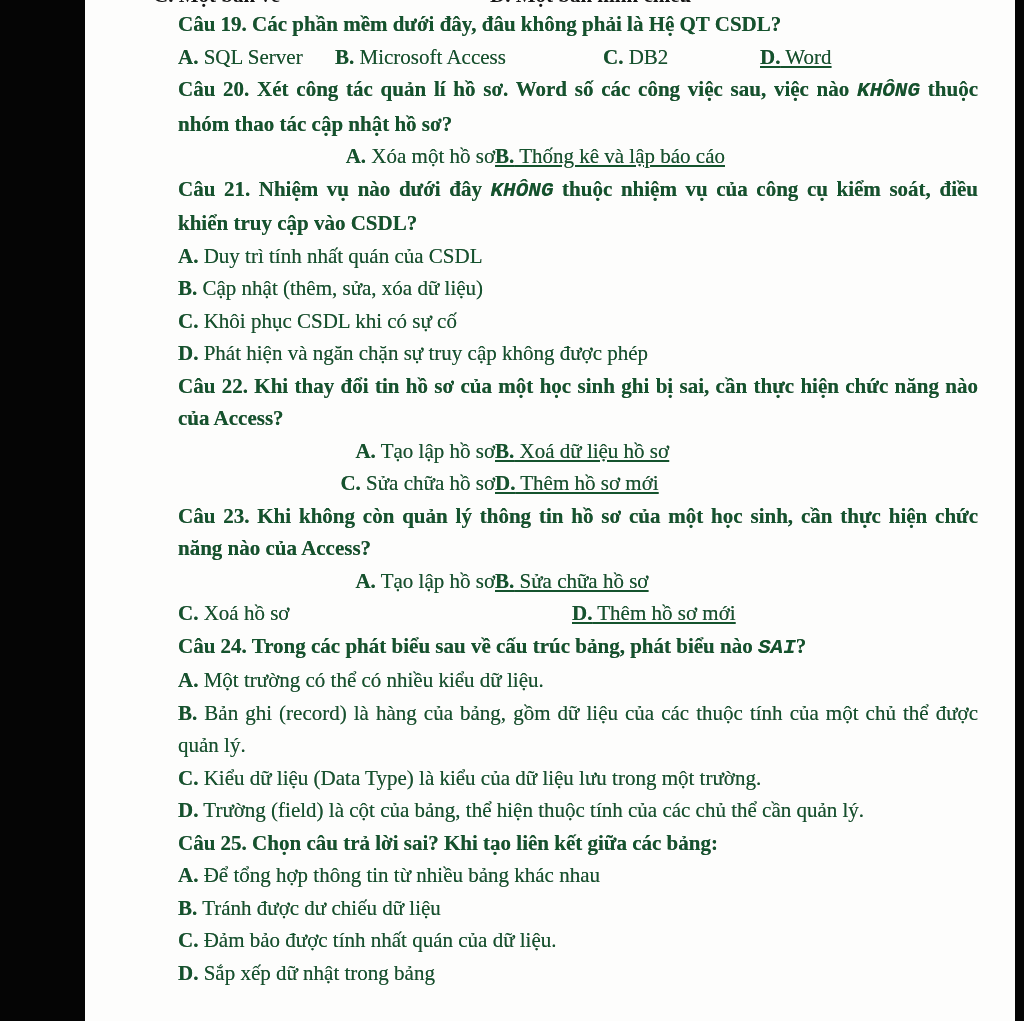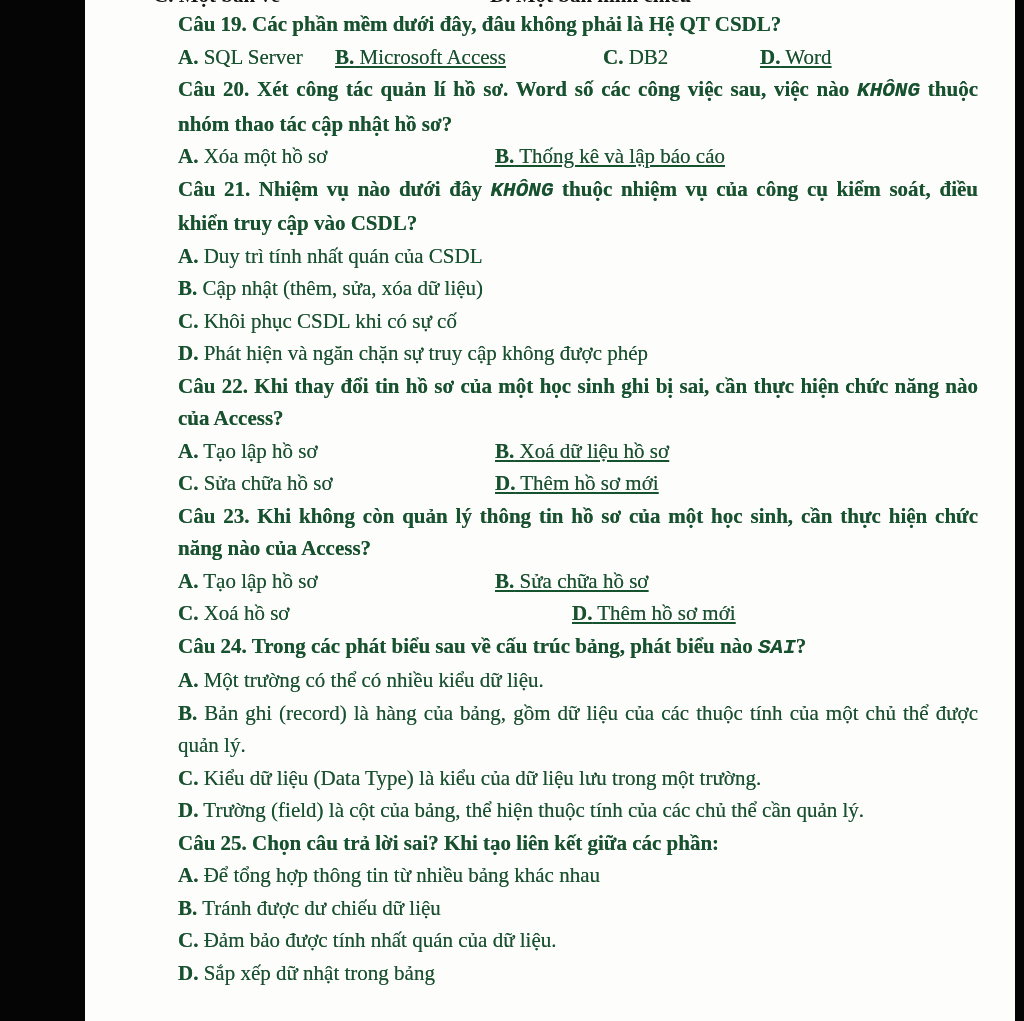--- a/index.html
+++ b/index.html
@@ -31,24 +31,24 @@
     font-weight:bold; font-size:21px; line-height:22px;
     color:#141414; white-space:nowrap;
   }
   .frag-left  { left:68px; }
   .frag-right { left:405px; }
   .q-title { font-weight:bold; text-align:justify; }
   .qi { font-style:italic;font-family:Liberation Mono, monospace; }
   .opt { text-align:justify; }
   .L { font-weight:bold; }
   .row { display:flex; }
-  .c317 { flex:0 0 317px; }
+  .c317 { flex:0 0 317px;text-align:right; }
   .c394 { flex:0 0 394px; }
   .c157 { flex:0 0 157px; }
-  .c268 { flex:0 0 268px;text-decoration:underline; }
+  .c268 { flex:0 0 268px; }
   .cfill { flex:1 1 auto;text-decoration:underline; }
 </style>
 </head>
 <body>
 
 <div class="side-bar bar-left"></div>
 <div class="side-bar bar-right"></div>
 
 <div class="page">
 
@@ -109,21 +109,21 @@
 
     <div class="q">
       <div class="q-title"><span>Câu 24.</span><span> Trong các phát biểu sau về cấu trúc bảng, phát biểu nào </span><span class="qi">SAI</span><span>?</span></div>
       <div class="opt"><b class="L">A.</b><span> Một trường có thể có nhiều kiểu dữ liệu.</span></div>
       <div class="opt"><b class="L">B.</b><span> Bản ghi (record) là hàng của bảng, gồm dữ liệu của các thuộc tính của một chủ thể được quản lý.</span></div>
       <div class="opt"><b class="L">C.</b><span> Kiểu dữ liệu (Data Type) là kiểu của dữ liệu lưu trong một trường.</span></div>
       <div class="opt"><b class="L">D.</b><span> Trường (field) là cột của bảng, thể hiện thuộc tính của các chủ thể cần quản lý.</span></div>
     </div>
 
     <div class="q">
-      <div class="q-title"><span>Câu 25.</span><span> Chọn câu trả lời sai? Khi tạo liên kết giữa các phần:</span></div>
+      <div class="q-title"><span>Câu 25.</span><span> Chọn câu trả lời sai? Khi tạo liên kết giữa các bảng:</span></div>
       <div class="opt"><b class="L">A.</b><span> Để tổng hợp thông tin từ nhiều bảng khác nhau</span></div>
       <div class="opt"><b class="L">B.</b><span> Tránh được dư chiếu dữ liệu</span></div>
       <div class="opt"><b class="L">C.</b><span> Đảm bảo được tính nhất quán của dữ liệu.</span></div>
       <div class="opt"><b class="L">D.</b><span> Sắp xếp dữ nhật trong bảng</span></div>
     </div>
 
   </div>
 </div>
 
 </body></html>

